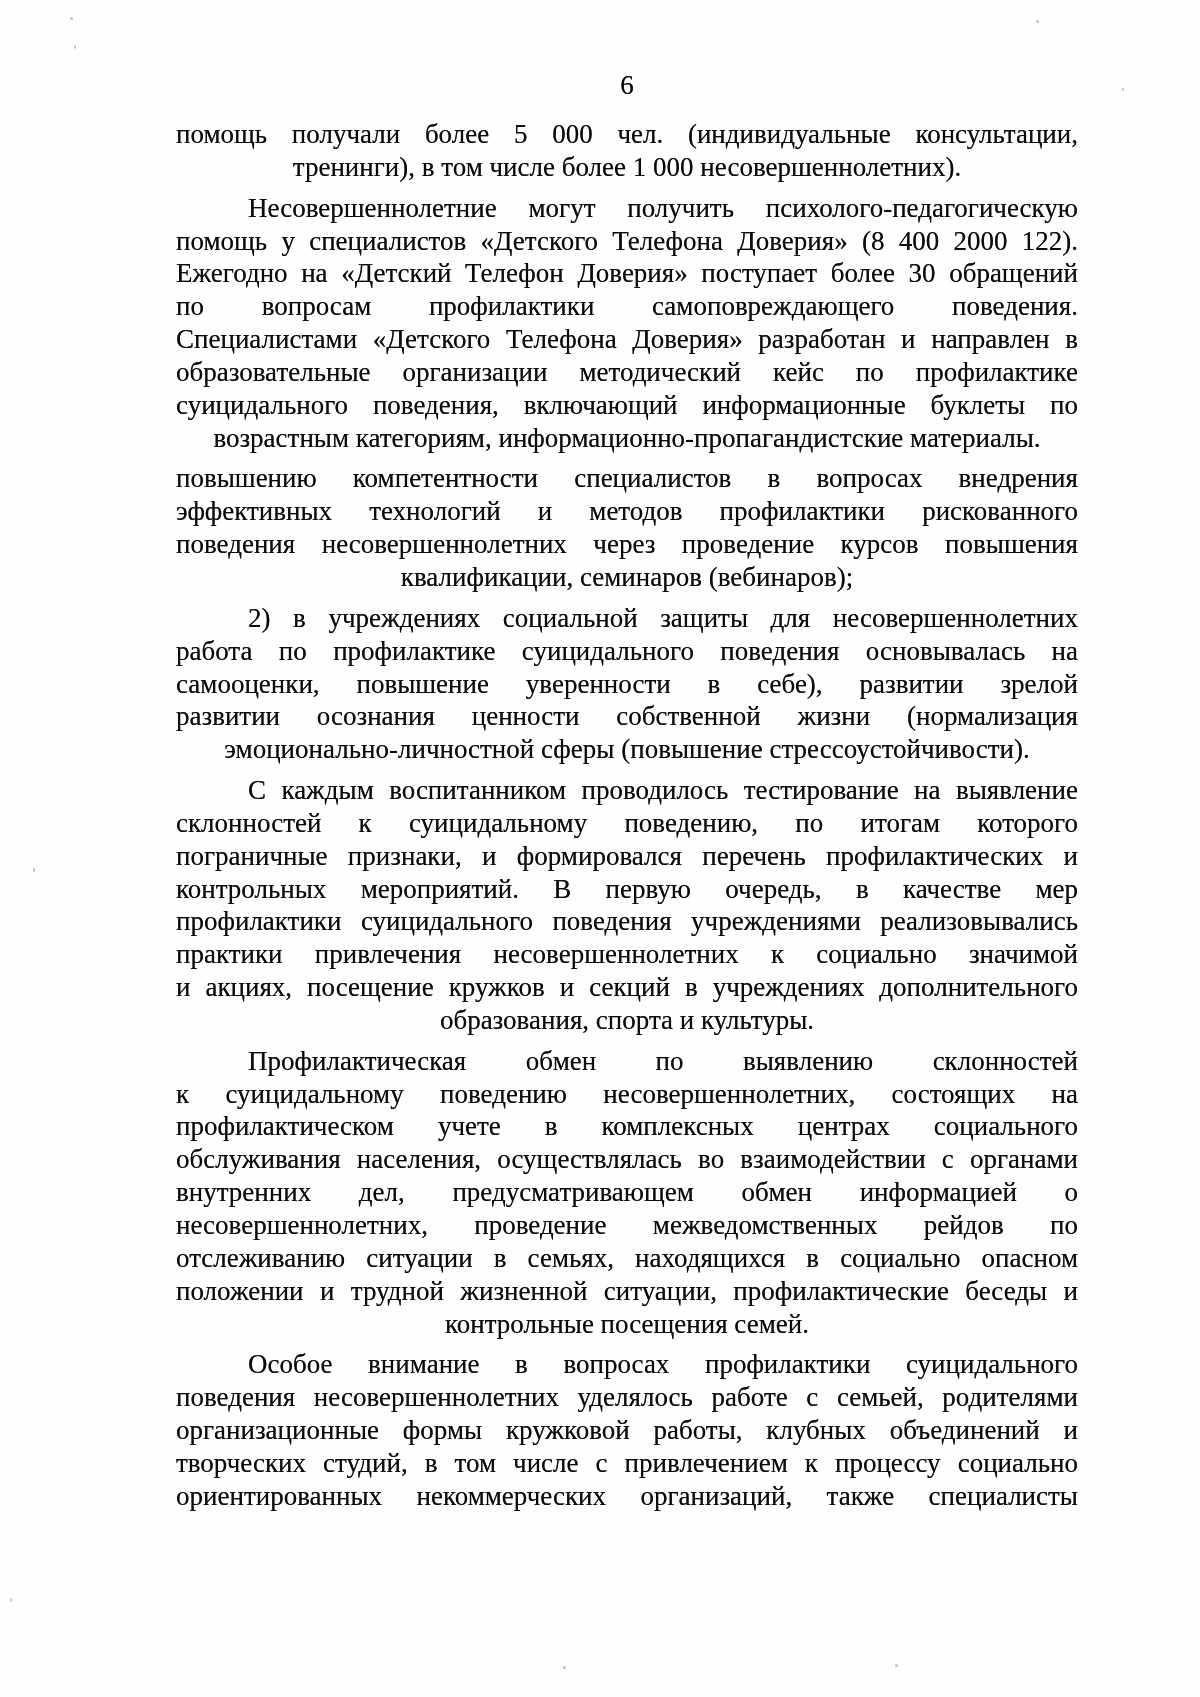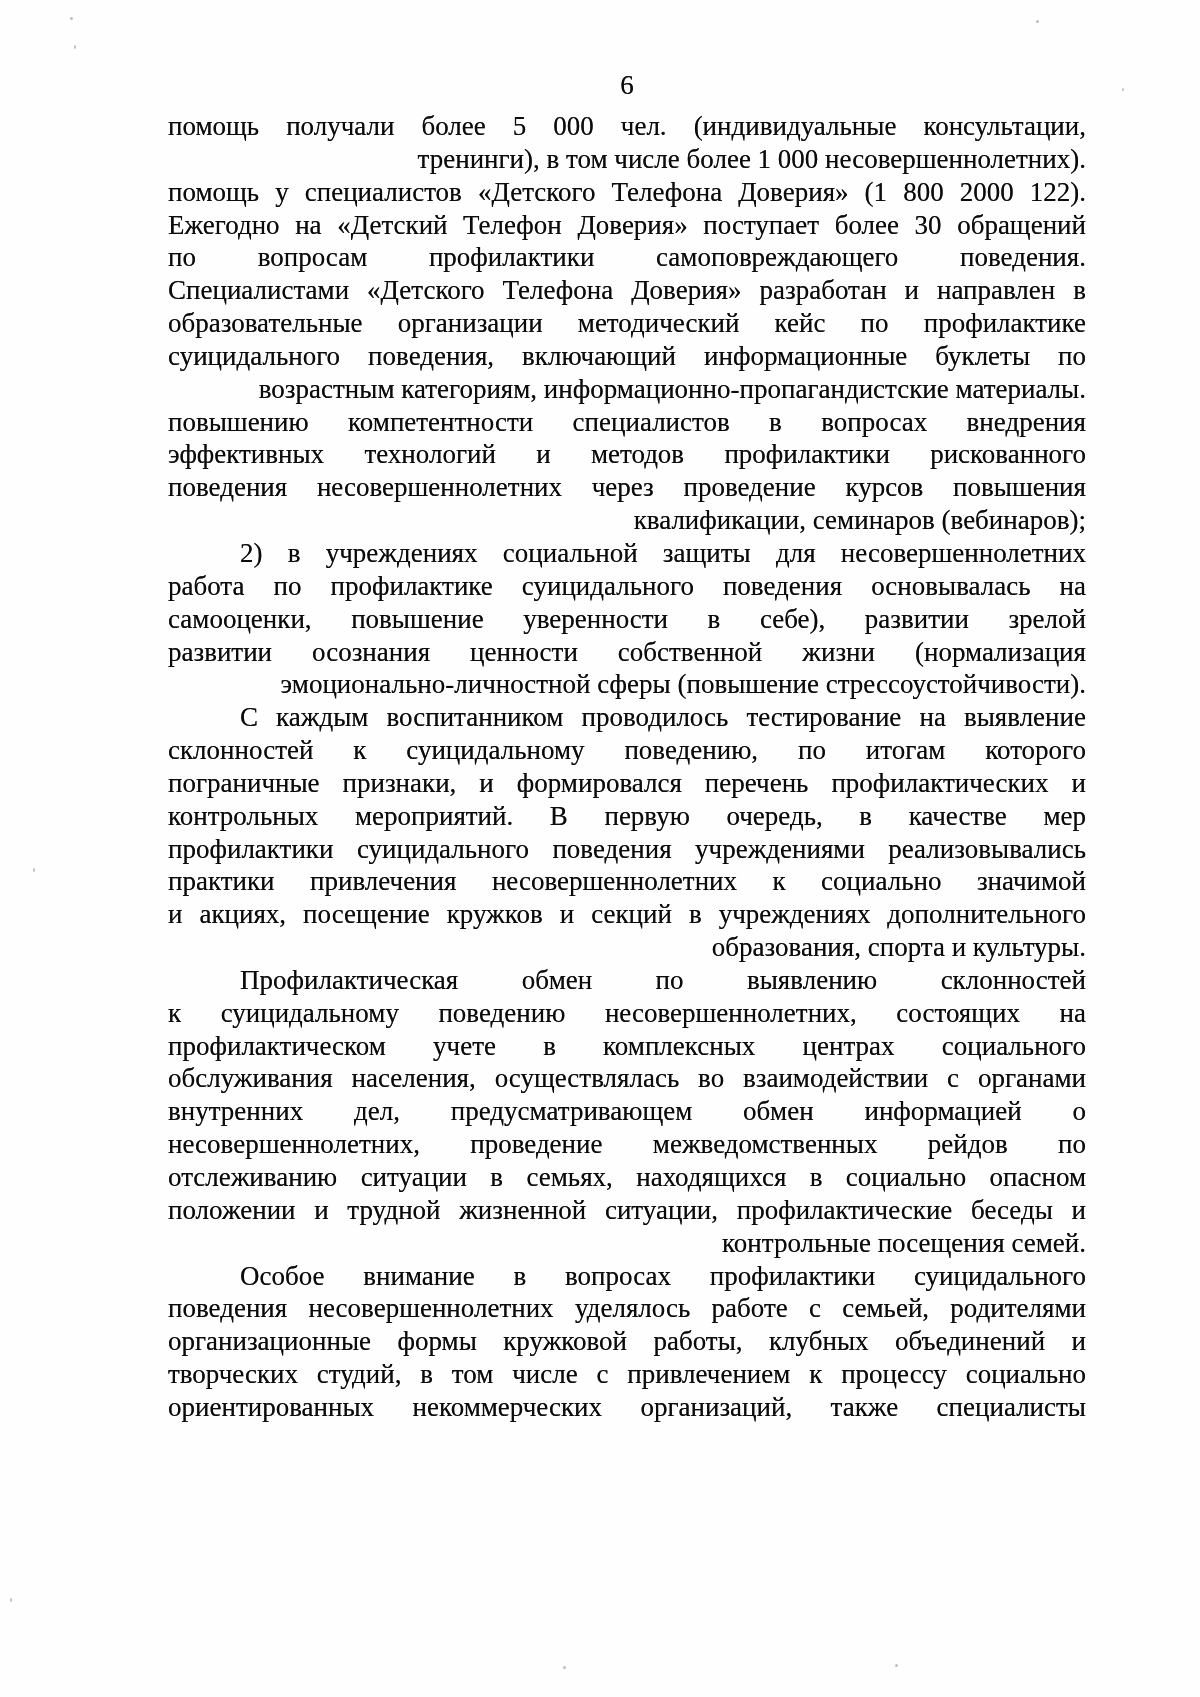--- a/index.html
+++ b/index.html
@@ -29,24 +29,24 @@
   .content {
     position: absolute;
     top: 110px;
     left: 168px;
     width: 918px;
     font-size: 27px;
     line-height: 32.85px;
     text-shadow: 0 0 0.5px rgba(0,0,0,0.65);
   }
   .paragraph {
-    margin: 0;
+    margin: 8px;
   }
   .line {
-    text-align: right;
+    text-align: center;
     min-height: 32.85px;
   }
   .line.just {
     text-align: justify;
     text-align-last: justify;
   }
   .line.indent {
     text-indent: 72px;
   }
   .speck {
@@ -61,21 +61,22 @@
 
 <div class="page">
   <div class="page-number">6</div>
 
   <div class="content">
       <div class="paragraph">
         <div class="line just">помощь получали более 5 000 чел. (индивидуальные консультации,</div>
         <div class="line">тренинги), в том числе более 1 000 несовершеннолетних).</div>
       </div>
       <div class="paragraph">
-        <div class="line just">помощь у специалистов «Детского Телефона Доверия» (1 800 2000 122).</div>
+        <div class="line just indent">Несовершеннолетние могут получить психолого-педагогическую</div>
+        <div class="line just">помощь у специалистов «Детского Телефона Доверия» (8 400 2000 122).</div>
         <div class="line just">Ежегодно на «Детский Телефон Доверия» поступает более 30 обращений</div>
         <div class="line just">по вопросам профилактики самоповреждающего поведения.</div>
         <div class="line just">Специалистами «Детского Телефона Доверия» разработан и направлен в</div>
         <div class="line just">образовательные организации методический кейс по профилактике</div>
         <div class="line just">суицидального поведения, включающий информационные буклеты по</div>
         <div class="line">возрастным категориям, информационно-пропагандистские материалы.</div>
       </div>
       <div class="paragraph">
         <div class="line just">повышению компетентности специалистов в вопросах внедрения</div>
         <div class="line just">эффективных технологий и методов профилактики рискованного</div>

